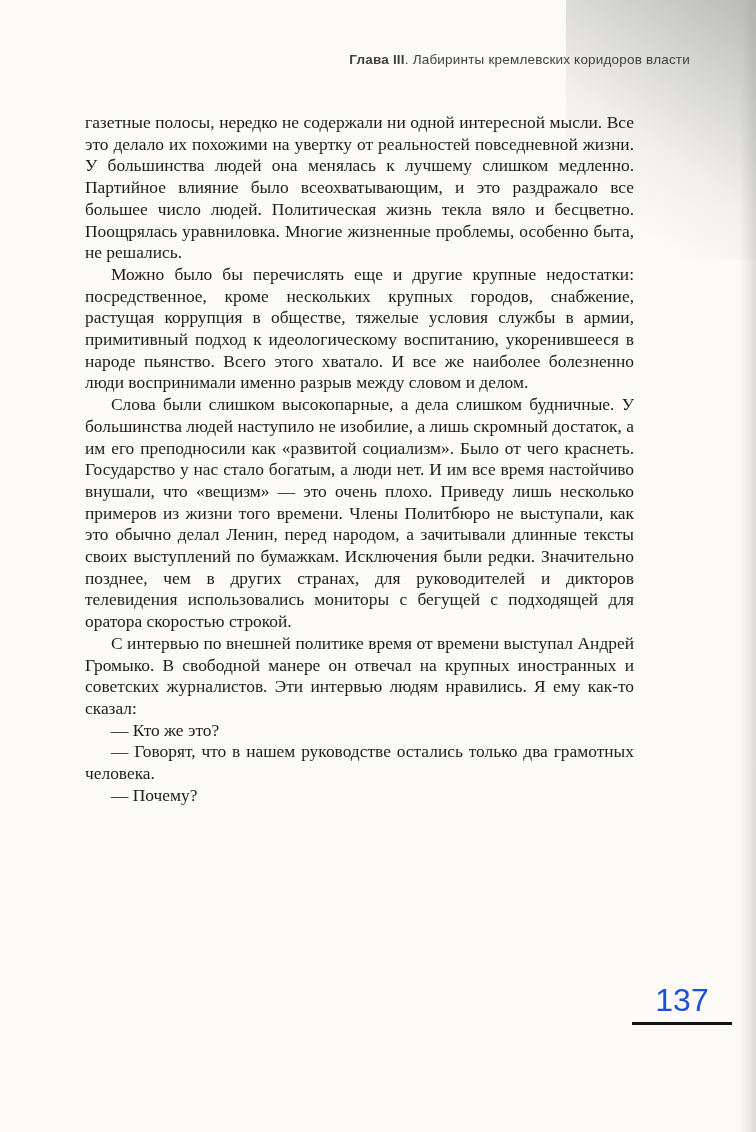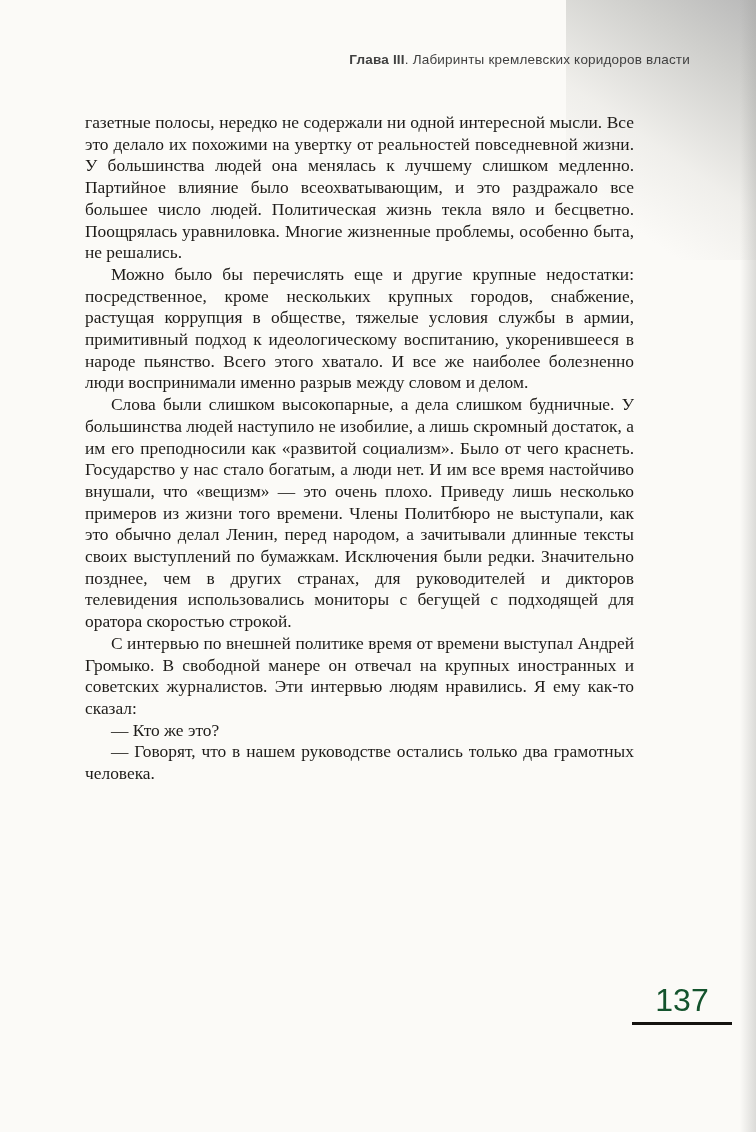--- a/index.html
+++ b/index.html
@@ -60,21 +60,21 @@
   }
   .text-block p.no-indent{text-indent:0;}
   .page-number{
     position:absolute;
     right:28px;
     top:982px;
     width:92px;
     text-align:center;
     font-family:"Liberation Sans","DejaVu Sans",sans-serif;
     font-size:32px;
-    color:#14532d;
+    color:#1d4ed8;
   }
   .page-number-rule{
     position:absolute;
     right:24px;
     top:1022px;
     width:100px;
     height:3px;
     background:#14120f;
   }
 </style>
@@ -90,18 +90,19 @@
     <span class="chapter">Глава III</span><span>. Лабиринты кремлевских коридоров власти</span>
   </div>
 
   <div class="text-block">
     <p class="no-indent">газетные полосы, нередко не содержали ни одной интересной мысли. Все это делало их похожими на увертку от реальностей повседневной жизни. У большинства людей она менялась к лучшему слишком медленно. Партийное влияние было всеохватывающим, и это раздражало все большее число людей. Политическая жизнь текла вяло и бесцветно. Поощрялась уравниловка. Многие жизненные проблемы, особенно быта, не решались.</p>
     <p>Можно было бы перечислять еще и другие крупные недостатки: посредственное, кроме нескольких крупных городов, снабжение, растущая коррупция в обществе, тяжелые условия службы в армии, примитивный подход к идеологическому воспитанию, укоренившееся в народе пьянство. Всего этого хватало. И все же наиболее болезненно люди воспринимали именно разрыв между словом и делом.</p>
     <p>Слова были слишком высокопарные, а дела слишком будничные. У большинства людей наступило не изобилие, а лишь скромный достаток, а им его преподносили как «развитой социализм». Было от чего краснеть. Государство у нас стало богатым, а люди нет. И им все время настойчиво внушали, что «вещизм» — это очень плохо. Приведу лишь несколько примеров из жизни того времени. Члены Политбюро не выступали, как это обычно делал Ленин, перед народом, а зачитывали длинные тексты своих выступлений по бумажкам. Исключения были редки. Значительно позднее, чем в других странах, для руководителей и дикторов телевидения использовались мониторы с бегущей с подходящей для оратора скоростью строкой.</p>
     <p>С интервью по внешней политике время от времени выступал Андрей Громыко. В свободной манере он отвечал на крупных иностранных и советских журналистов. Эти интервью людям нравились. Я ему как-то сказал:</p>
     <p>— Кто же это?</p>
     <p>— Говорят, что в нашем руководстве остались только два грамотных человека.</p>
+    <p>— Почему?</p>
   </div>
 
   <div class="page-number">137</div>
   <div class="page-number-rule"></div>
 
 </div>
 
 </body></html>

